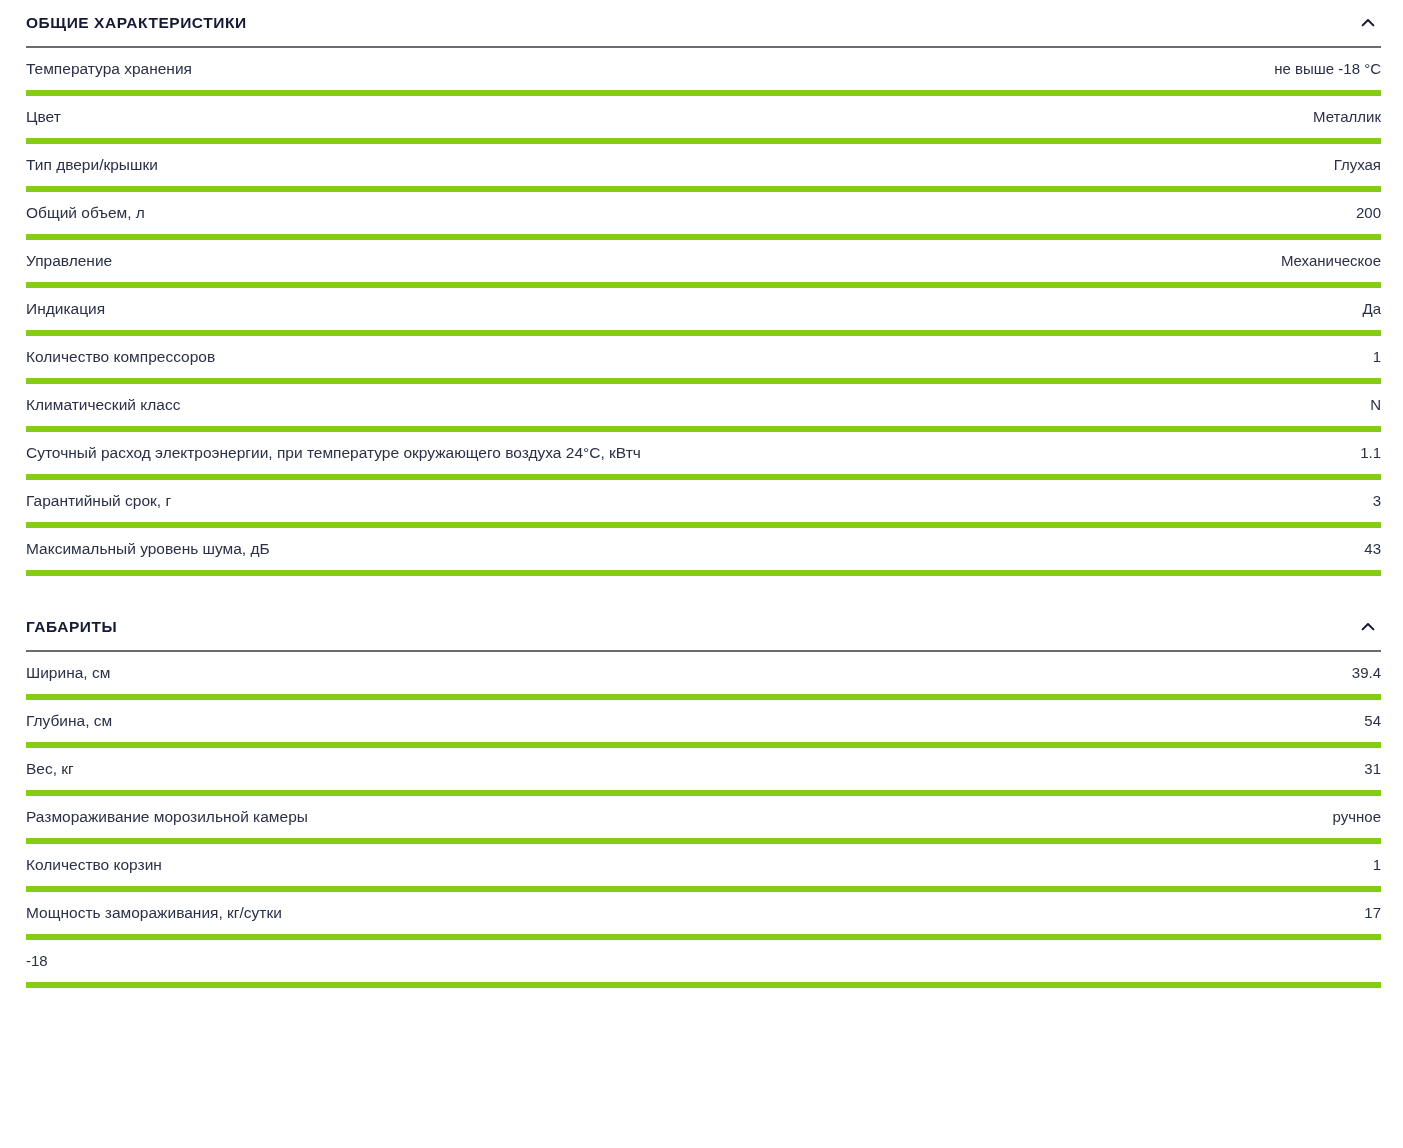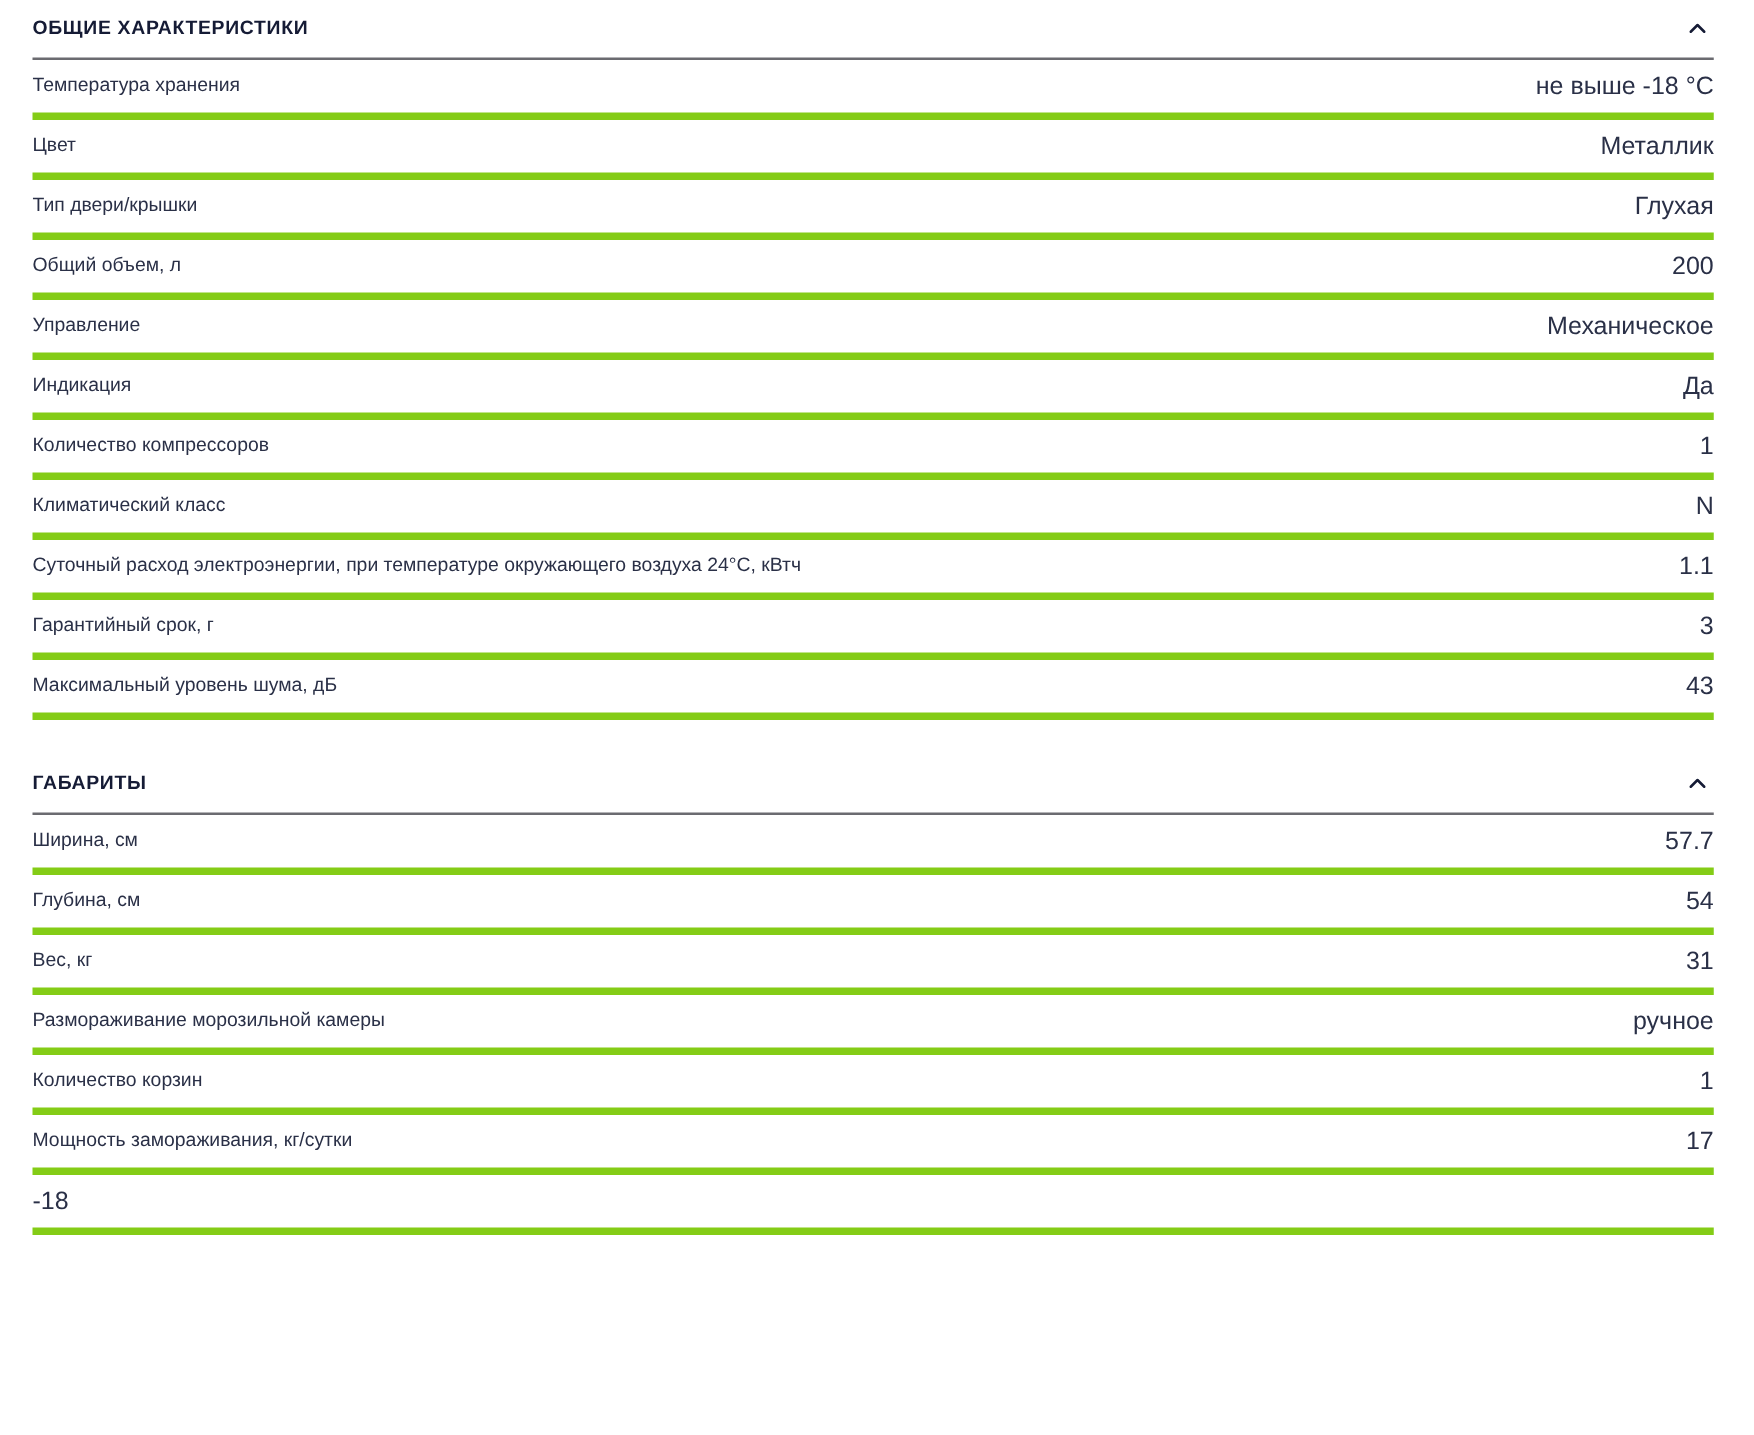--- a/index.html
+++ b/index.html
@@ -11,21 +11,21 @@
   body {
     width: 1403px;
     height: 1148px;
     font-family: "Liberation Sans", "DejaVu Sans", sans-serif;
     color: #2a3047;
     overflow: hidden;
   }
   .specs-page {
     width: 1403px;
     box-sizing: border-box;
-    padding: 0 32px 0 26px;
+    padding: 0 22px 0 26px;
   }
 
   
   .spec-section {
     width: 100%;
   }
   .section-header {
     display: flex;
     align-items: center;
     justify-content: space-between;
@@ -75,21 +75,21 @@
   }
   .spec-label {
     font-size: 15.5px;
     line-height: 1.2;
     color: #2a3047;
     white-space: nowrap;
     overflow: hidden;
     text-overflow: ellipsis;
   }
   .spec-value {
-    font-size: 20px;
+    font-size: 15px;
     line-height: 1.2;
     color: #2a3047;
     text-align: right;
     white-space: nowrap;
     flex: 0 0 auto;
   }
 </style>
 </head>
 <body>
 
@@ -155,21 +155,21 @@
         <div class="section-title">ГАБАРИТЫ</div>
         <span class="chevron-icon">
           <svg viewBox="0 0 18 18" aria-hidden="true">
             <path d="M3.6 11.4 L9 6 L14.4 11.4" fill="none" stroke="#151b35" stroke-width="2" stroke-linecap="round" stroke-linejoin="round"></path>
           </svg>
         </span>
       </div>
       <div class="section-rows">
         <div class="spec-row">
           <div class="spec-label">Ширина, см</div>
-          <div class="spec-value">57.7</div>
+          <div class="spec-value">39.4</div>
         </div>
         <div class="spec-row">
           <div class="spec-label">Глубина, см</div>
           <div class="spec-value">54</div>
         </div>
         <div class="spec-row">
           <div class="spec-label">Вес, кг</div>
           <div class="spec-value">31</div>
         </div>
       </div>

